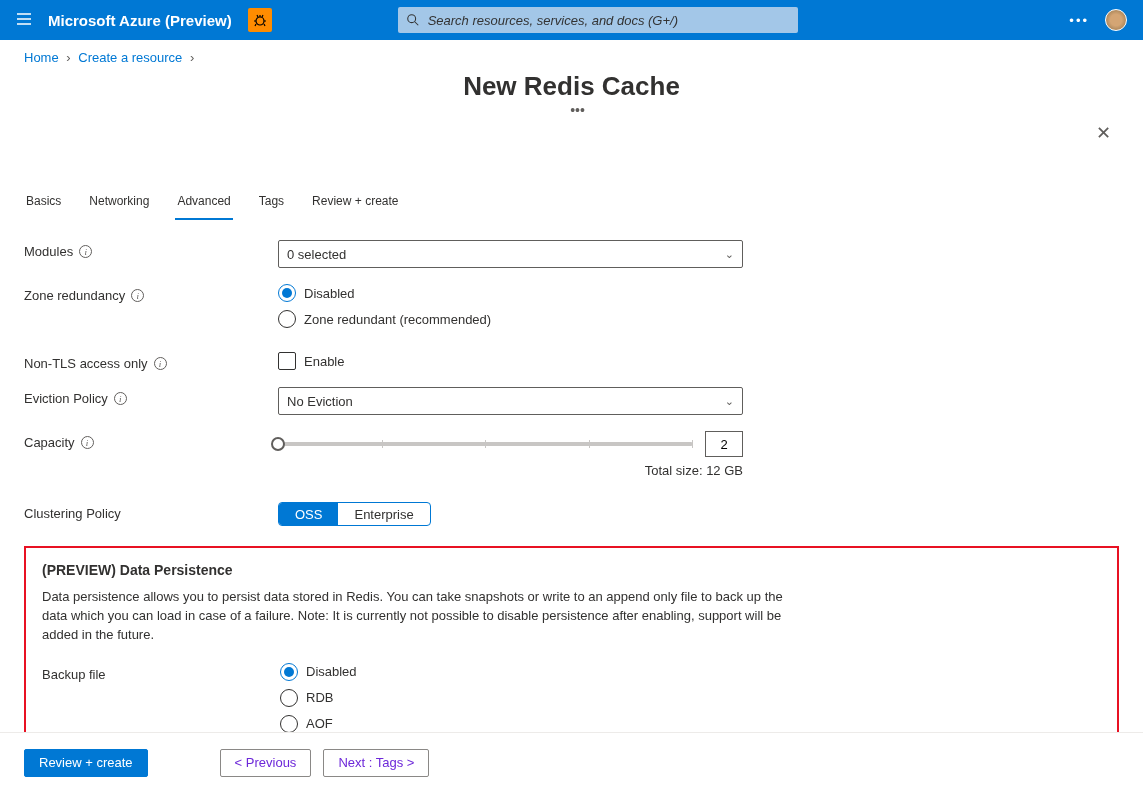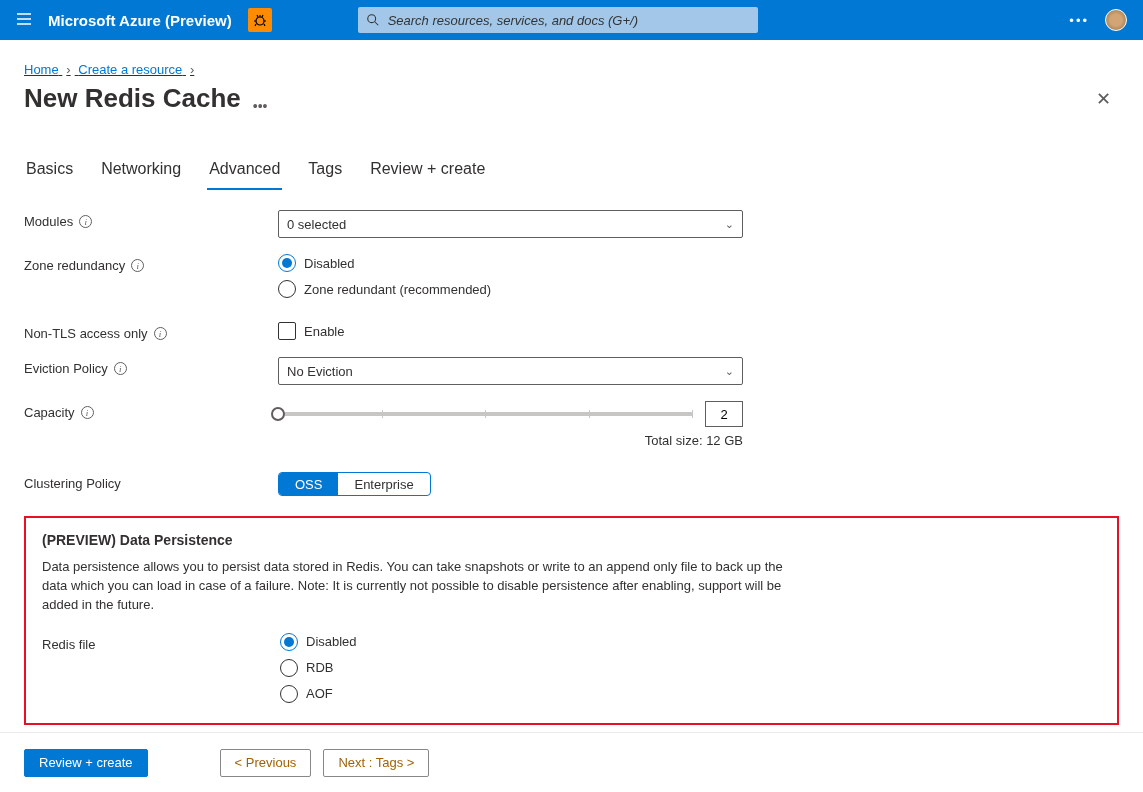--- a/index.html
+++ b/index.html
@@ -3,43 +3,43 @@
 <meta charset="utf-8">
 <style>
 * { box-sizing: border-box; margin: 0; padding: 0; font-family: "Segoe UI", -apple-system, sans-serif; }
 body { width: 1143px; height: 792px; background: #fff; overflow: hidden; font-size: 13px; color: #323130; }
 
 
 .topbar { height: 40px; background: #0078d4; display: flex; align-items: center; padding: 0 16px; gap: 16px; }
 .hamburger { color: #fff; cursor: pointer; }
 .brand { color: #fff; font-weight: 700; font-size: 15px; }
 .bug-icon { width: 24px; height: 24px; background: #ff8c00; display: flex; align-items: center; justify-content: center; color: #000; border-radius: 2px; }
-.search-box { flex: 0 0 400px; margin-left: 70px; height: 26px; background: #a3c7e8; border-radius: 2px; display: flex; align-items: center; padding: 0 8px; gap: 8px; }
+.search-box { flex: 0 0 400px; margin-left: 110px; height: 26px; background: #a3c7e8; border-radius: 2px; display: flex; align-items: center; padding: 0 8px; gap: 8px; }
 .search-box input { border: none; background: transparent; outline: none; flex: 1; font-size: 13px; color: #333; font-style: italic; }
 .search-box input::placeholder { color: #333; font-style: italic; }
 .topbar-right { margin-left: auto; display: flex; align-items: center; gap: 16px; color: #fff; }
 .avatar { width: 22px; height: 22px; border-radius: 50%; background: radial-gradient(circle, #d4a574 40%, #8b6f47 100%); border: 1px solid #fff; }
 
 
-.breadcrumb { padding: 22px 24px 6px; font-size: 13px; text-decoration: underline; }
+.breadcrumb { padding: 10px 24px 6px; font-size: 13px; }
 .breadcrumb a { color: #0078d4; text-decoration: none; }
 .breadcrumb .sep { color: #605e5c; margin: 0 4px; }
 
 
-.page-header { padding: 0 24px 12px; display: flex; align-items: flex-end; }
+.page-header { padding: 0 24px 12px; display: flex; align-items: center; flex-direction: column; }
 .page-title { font-size: 26px; font-weight: 600; color: #323130; }
 .more-dots { margin-left: 12px; color: #605e5c; font-size: 14px; cursor: pointer; }
 .close-x { margin-left: auto; font-size: 18px; color: #605e5c; cursor: pointer; padding: 4px 8px; }
 
 
 .content-wrapper { position: relative; height: 600px; overflow-y: auto; overflow-x: hidden; padding: 0 24px; }
 
 
 .tabs { display: flex; gap: 24px; border-bottom: 0px solid #edebe9; margin-bottom: 20px; margin-top: 28px; }
-.tab { padding: 6px 2px 10px; font-size: 16px; color: #323130; cursor: pointer; }
+.tab { padding: 6px 2px 10px; font-size: 12px; color: #323130; cursor: pointer; }
 .tab.active { border-bottom: 2px solid #0078d4; font-weight: 400; }
 
 
 .form-row { display: flex; align-items: flex-start; margin-bottom: 16px; }
 .form-label { width: 254px; font-size: 13px; color: #323130; display: flex; align-items: center; gap: 6px; padding-top: 4px; }
 .form-label .info { width: 13px; height: 13px; border: 1px solid #605e5c; border-radius: 50%; display: inline-flex; align-items: center; justify-content: center; font-size: 9px; font-style: italic; font-family: serif; color: #605e5c; }
 .form-control { flex: 0 0 465px; }
 
 
 .dropdown { width: 465px; height: 28px; border: 1px solid #605e5c; border-radius: 2px; display: flex; align-items: center; padding: 0 8px; justify-content: space-between; cursor: pointer; font-size: 13px; background: #fff; }
@@ -77,21 +77,21 @@
 .section-title { font-weight: 600; font-size: 14px; margin-bottom: 10px; }
 .section-desc { font-size: 13px; color: #323130; line-height: 1.45; margin-bottom: 18px; max-width: 750px; }
 
 
 .lower-heading { font-weight: 600; font-size: 14px; padding: 12px 0 4px; }
 
 
 .footer { position: absolute; bottom: 0; left: 0; right: 0; height: 60px; border-top: 1px solid #edebe9; background: #fff; display: flex; align-items: center; padding: 0 24px; gap: 12px; }
 .btn { height: 28px; padding: 0 14px; font-size: 13px; border-radius: 2px; cursor: pointer; display: inline-flex; align-items: center; }
 .btn-primary { background: #0078d4; color: #fff; border: 1px solid #0078d4; }
-.btn-secondary { background: #fff; color: #a16207; border: 1px solid #8a8886; }
+.btn-secondary { background: #fff; color: #6d28d9; border: 1px solid #8a8886; }
 .footer-gap { width: 48px; }
 
 
 .content-wrapper::-webkit-scrollbar { width: 14px; }
 .content-wrapper::-webkit-scrollbar-thumb { background: #c8c6c4; border-radius: 8px; border: 3px solid #fff; }
 </style>
 </head>
 <body>
 
 <div class="topbar">
@@ -236,21 +236,21 @@
         <div class="pill-opt">Enterprise</div>
       </div>
     </div>
   </div>
 
   <div class="highlight-box">
     <div class="section-title">(PREVIEW) Data Persistence</div>
     <div class="section-desc">Data persistence allows you to persist data stored in Redis. You can take snapshots or write to an append only file to back up the data which you can load in case of a failure. Note: It is currently not possible to disable persistence after enabling, support will be added in the future.</div>
     <div class="form-row" style="margin-bottom:0;">
       <div class="form-label" style="width:238px;">
-        <span>Redis file</span>
+        <span>Backup file</span>
       </div>
       <div class="form-control">
         <div class="radio-group">
           <div class="radio-item">
             <div class="radio-circle checked"></div>
             <span>Disabled</span>
           </div>
           <div class="radio-item">
             <div class="radio-circle"></div>
             <span>RDB</span>

